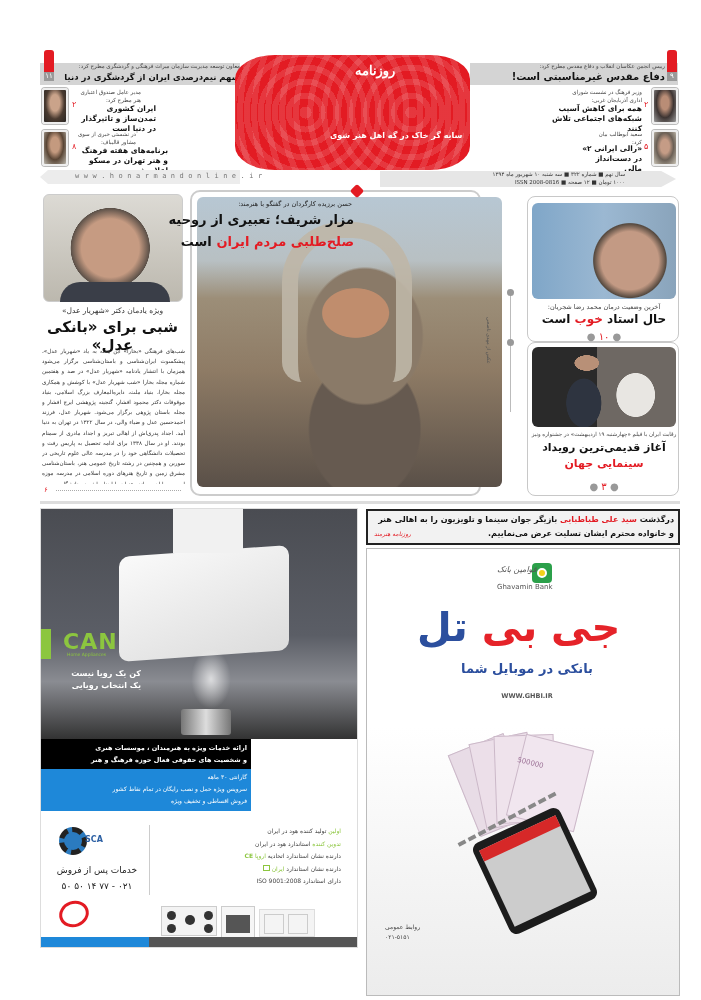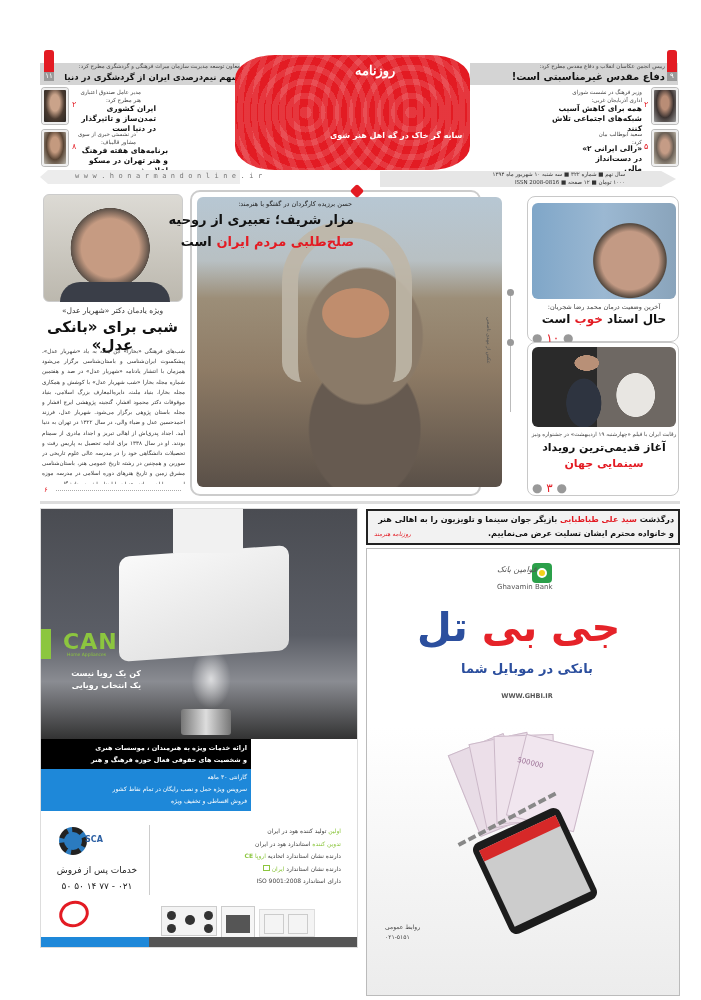--- a/index.html
+++ b/index.html
@@ -18,21 +18,21 @@
 .face2{background:radial-gradient(ellipse at 50% 40%,#c49a7f 0 28%,#5a4636 55%,#b9b5ab 100%)}
 .face3{background:radial-gradient(ellipse at 50% 40%,#b98d76 0 25%,#3e3533 55%,#9a9a9a 100%)}
 .face4{background:radial-gradient(ellipse at 50% 45%,#c59c86 0 28%,#6b6056 55%,#c8c2b4 100%)}
 .numred{color:#e31b23;font-size:8px}
 .logo{background:#e31b23;border-radius:40px/24px;overflow:hidden}
 .logo:before{content:"";position:absolute;inset:0;background:repeating-radial-gradient(circle at 30% 50%,rgba(255,255,255,.12) 0 6px,transparent 6px 14px),repeating-radial-gradient(circle at 75% 50%,rgba(255,255,255,.12) 0 6px,transparent 6px 14px)}
 .url{font-family:"DejaVu Sans Mono",monospace;font-size:7px;letter-spacing:4.5px;color:#777}
 .card{border:1px solid #c8c8c8;border-radius:8px;background:#fff}
 .photo{border-radius:6px;overflow:hidden}
 .body-text{font-size:5.6px;line-height:10.2px;color:#333;text-align:justify}
-.dots{color:#999;font-size:12px;}
+.dots{color:#999;font-size:10px;text-align:center}
 .ad-border{border:1px solid #bbb}
 </style>
 </head>
 <body>
 
 <div class="abs band" style="left:40px;top:63px;width:200px"></div>
 <div class="abs band" style="left:470px;top:63px;width:208px"></div>
 
 <div class="abs redtab" style="left:44px;top:50px;height:22px"></div>
 <div class="abs pagenum" style="left:44px;top:72px">۱۱</div>

